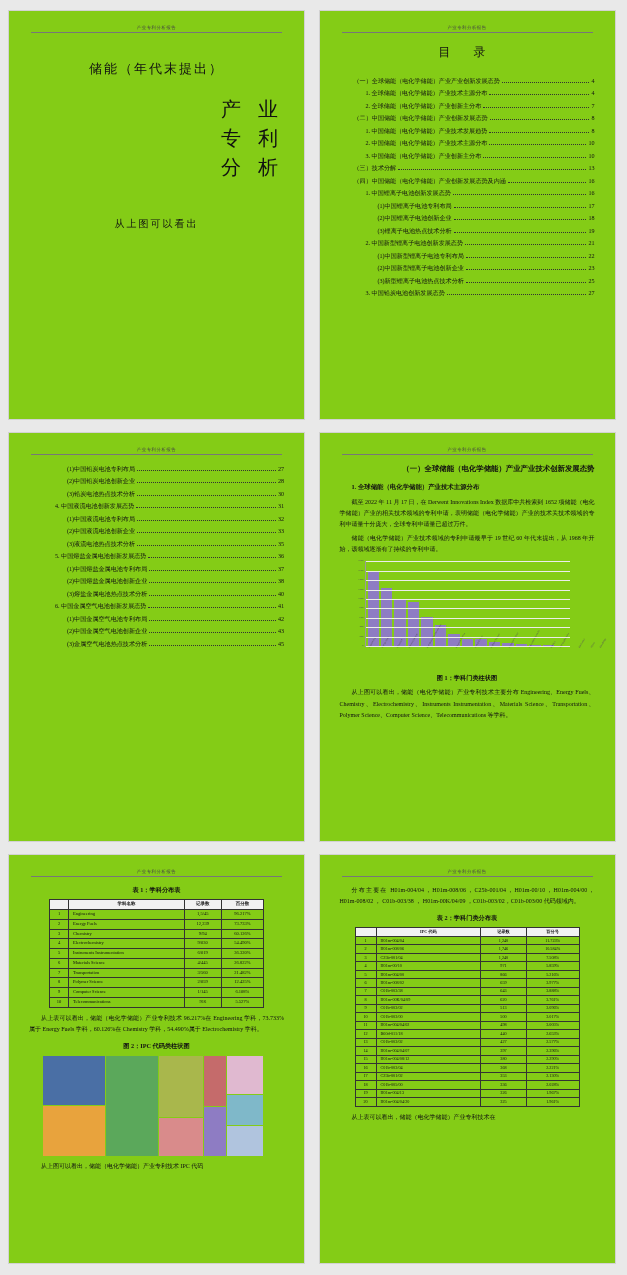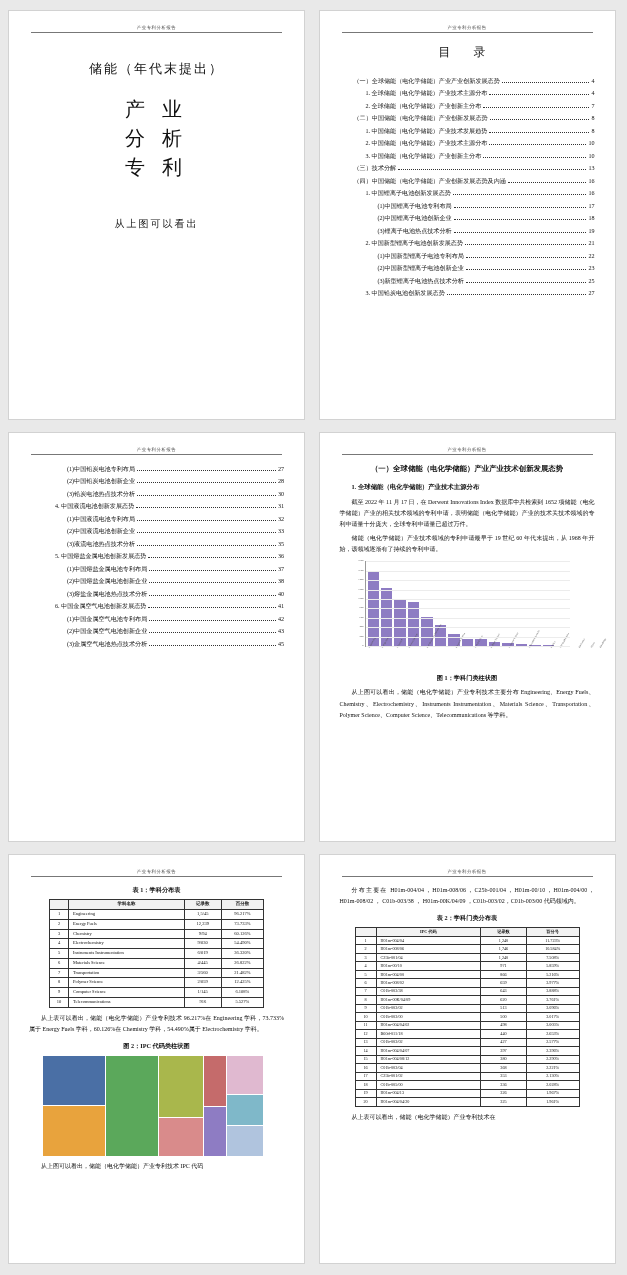--- a/index.html
+++ b/index.html
@@ -1,42 +1,42 @@
 <!DOCTYPE html>
 <html><head>
 <meta charset="utf-8">
 <style>
   html,body{margin:0;padding:0;background:#e9e9e9;}
   body{width:627px;font-family:"Liberation Serif",serif;}
   .sheet-grid{display:grid;grid-template-columns:1fr 1fr;gap:12px 10px;padding:10px 8px;}
-  .page{background:#ffffff;border:1px solid #d2d2d2;box-sizing:border-box;position:relative;
+  .page{background:#84cc16;border:1px solid #d2d2d2;box-sizing:border-box;position:relative;
         width:297px;height:410px;overflow:hidden;padding:14px 20px 10px 20px;}
   .page .hdr{text-align:center;font-size:4.4px;color:#444;letter-spacing:.5px;padding-bottom:2px;}
   .page .hdr-rule{border-bottom:1px solid #777;margin:0 2px 8px 2px;}
   .page-inner{font-size:6px;color:#111;line-height:1.5;}
 
   
   .cover-title{text-align:center;font-size:13px;margin-top:26px;letter-spacing:2px;}
   .cover-big{text-align:center;font-size:20px;line-height:1.45;margin-top:16px;letter-spacing:6px;}
-  .cover-big div{font-weight:400;}
+  .cover-big div{font-weight:400;text-align:right;}
   .cover-org{text-align:center;font-size:10px;margin-top:34px;letter-spacing:2px;}
 
   
   .toc-title{text-align:center;font-size:12px;letter-spacing:10px;margin:10px 0 14px 0;}
   .toc{font-size:6.1px;line-height:2.05;}
   .toc-row{display:flex;align-items:baseline;white-space:nowrap;}
   .toc-l0{padding-left:14px;}
   .toc-l1{padding-left:26px;}
   .toc-l2{padding-left:38px;}
   .toc-txt{flex:0 0 auto;}
   .toc-dots{flex:1 1 auto;border-bottom:1px dotted #333;margin:0 2px 1.5px 2px;min-width:6px;}
   .toc-pg{flex:0 0 auto;}
 
   
-  .sec-h{text-align:center;font-size:7.4px;font-weight:bold;margin:6px 0 8px 0;}
+  .sec-h{text-align:right;font-size:7.4px;font-weight:bold;margin:6px 0 8px 0;}
   .sub-h{font-size:6.4px;margin:6px 0 5px 0;text-indent:12px;font-weight:bold;}
   .p{font-size:6px;text-indent:12px;line-height:1.85;text-align:justify;margin:0 0 3px 0;}
   .cap{text-align:center;font-size:6.2px;font-weight:bold;margin:6px 0 5px 0;}
 
   
   .chartbox{width:205px;height:86px;margin:6px auto 2px auto;position:relative;
             border-left:1px solid #999;border-bottom:1px solid #999;box-sizing:border-box;}
   .grid-l{position:absolute;left:0;right:0;border-top:1px solid #ececec;}
   .bars{position:absolute;left:2px;right:2px;bottom:0;top:0;display:flex;align-items:flex-end;gap:2px;}
   .bar{flex:1 1 0;background:#8e7cc3;}
@@ -65,22 +65,22 @@
 
 <div class="sheet-grid">
 
   <div class="page">
     <div class="hdr">产业专利分析报告</div>
     <div class="hdr-rule"></div>
     <div class="page-inner">
       <div class="cover-title">储能（年代末提出）</div>
       <div class="cover-big">
         <div>产 业</div>
+        <div>专 利</div>
         <div>分 析</div>
-        <div>专 利</div>
       </div>
       <div class="cover-org">从上图可以看出</div>
     </div>
   </div>
 
   <div class="page">
     <div class="hdr">产业专利分析报告</div>
     <div class="hdr-rule"></div>
     <div class="page-inner">
       <div class="toc-title">目  录</div>

